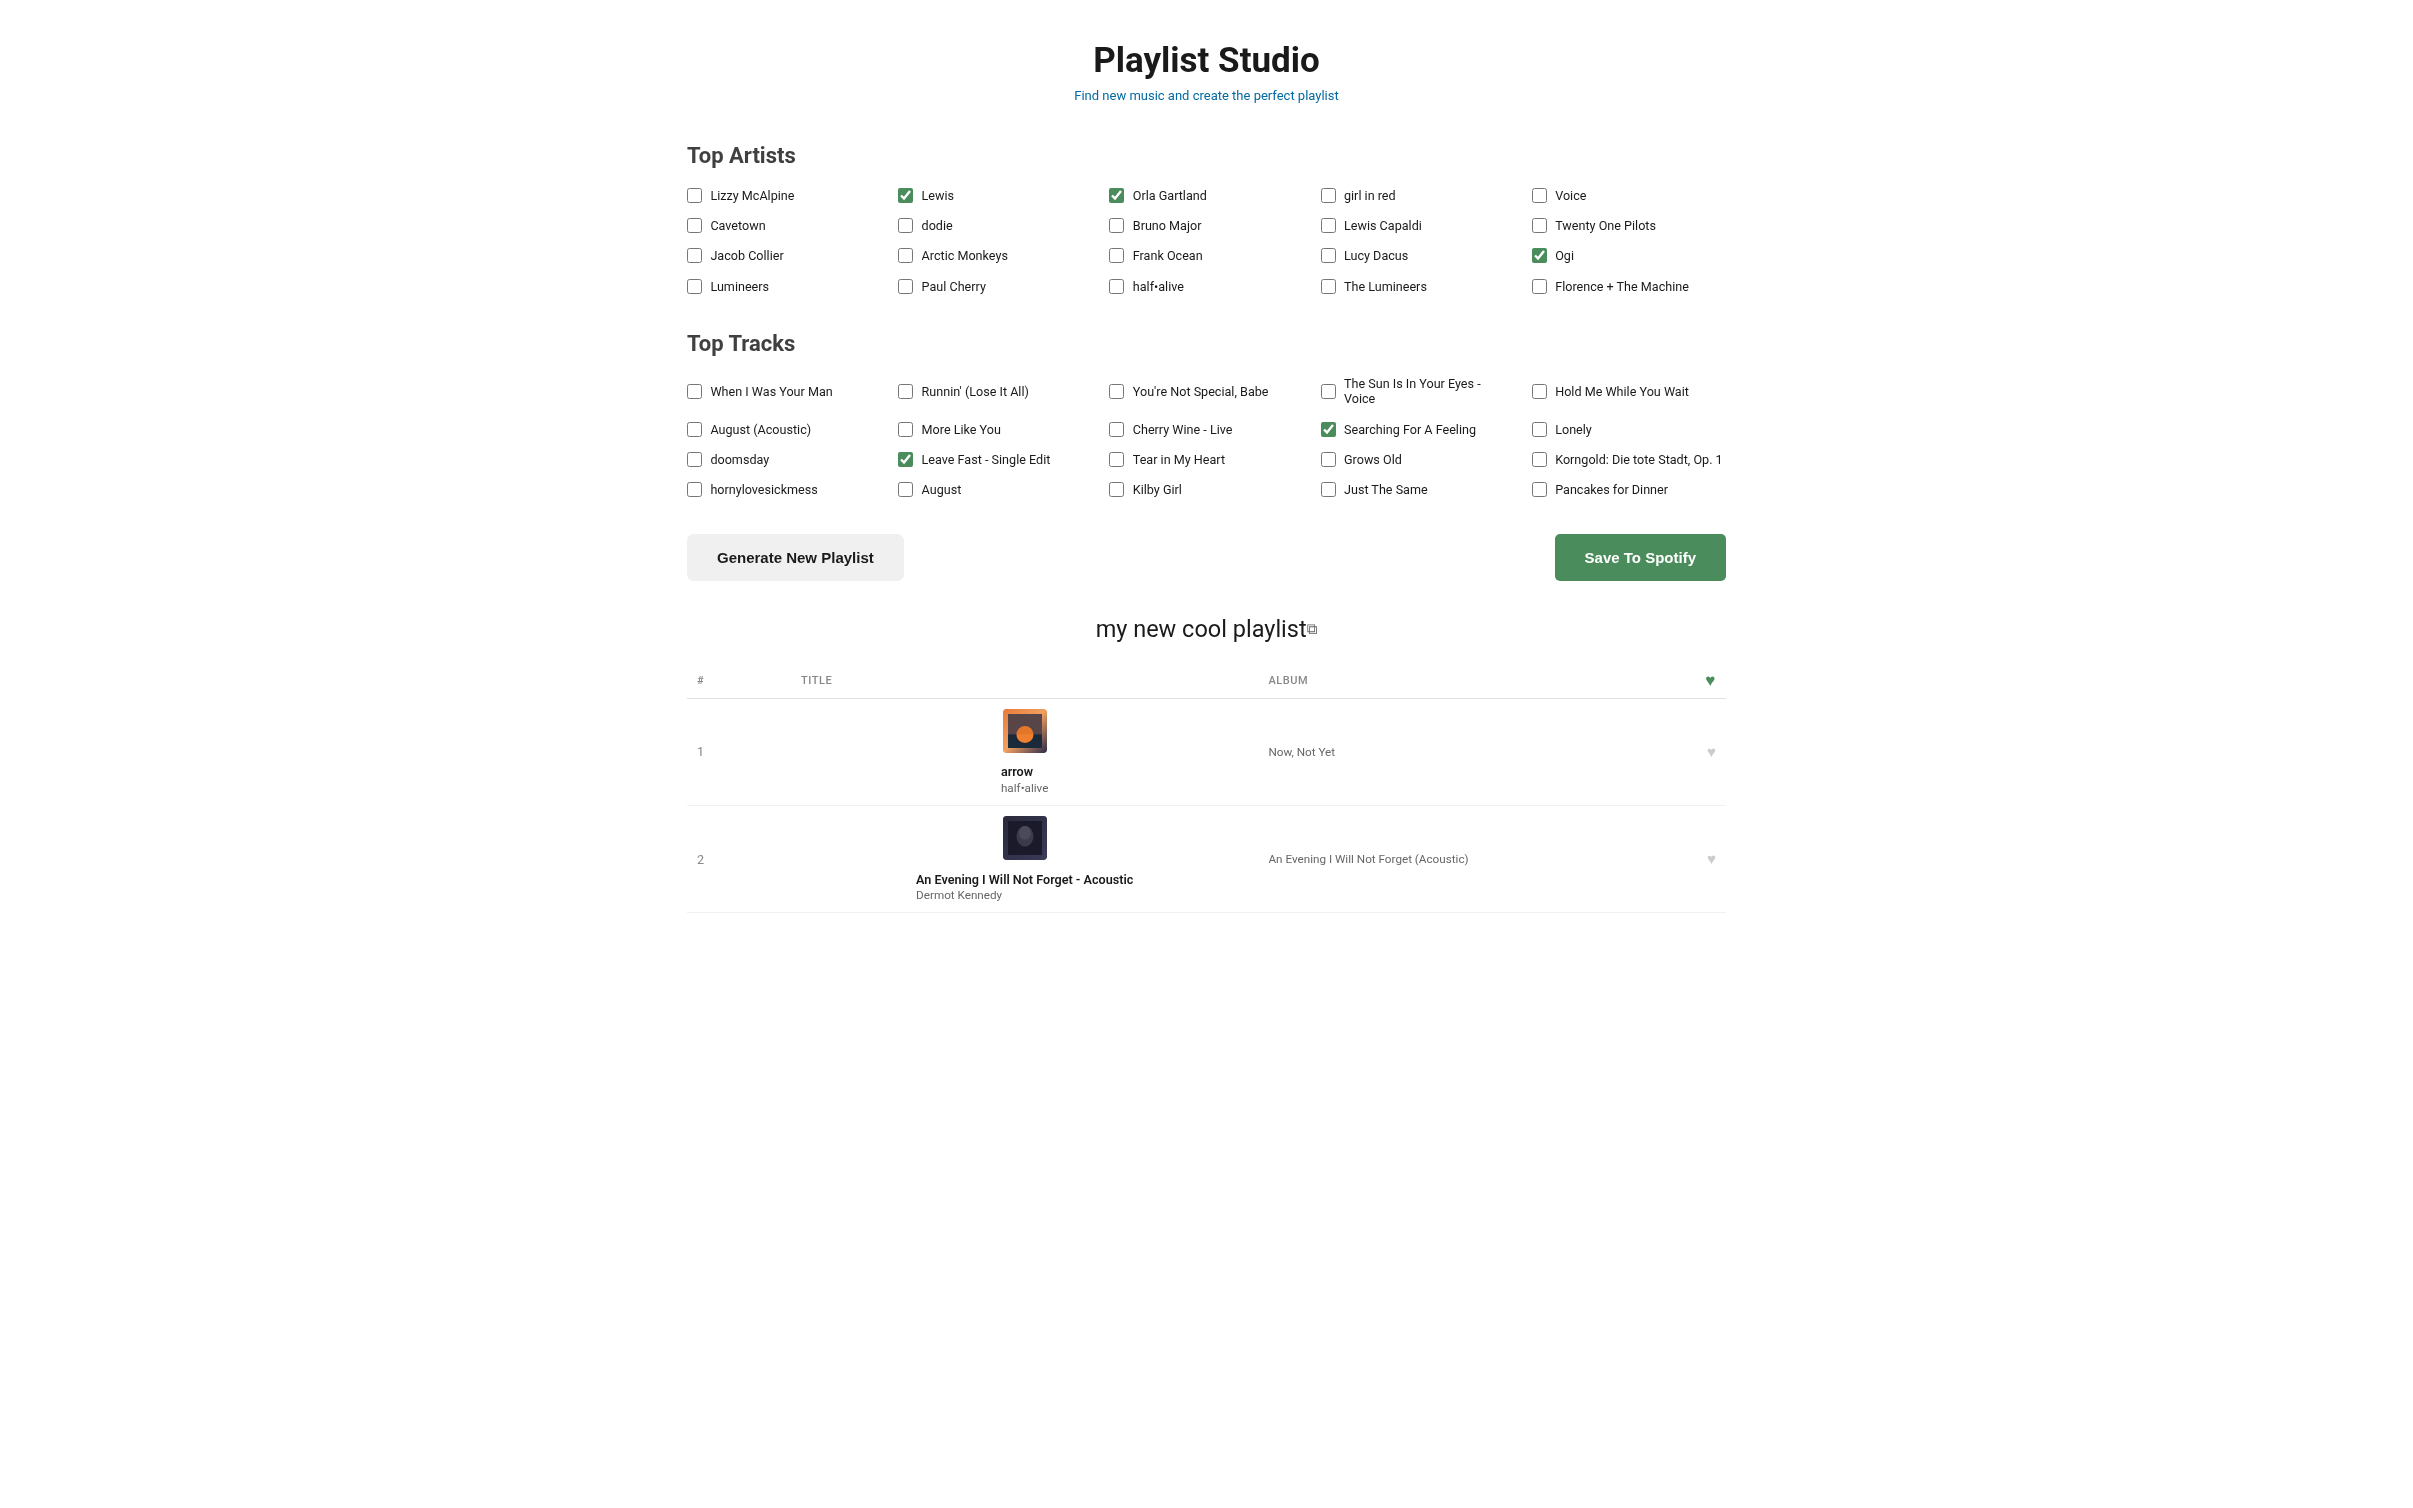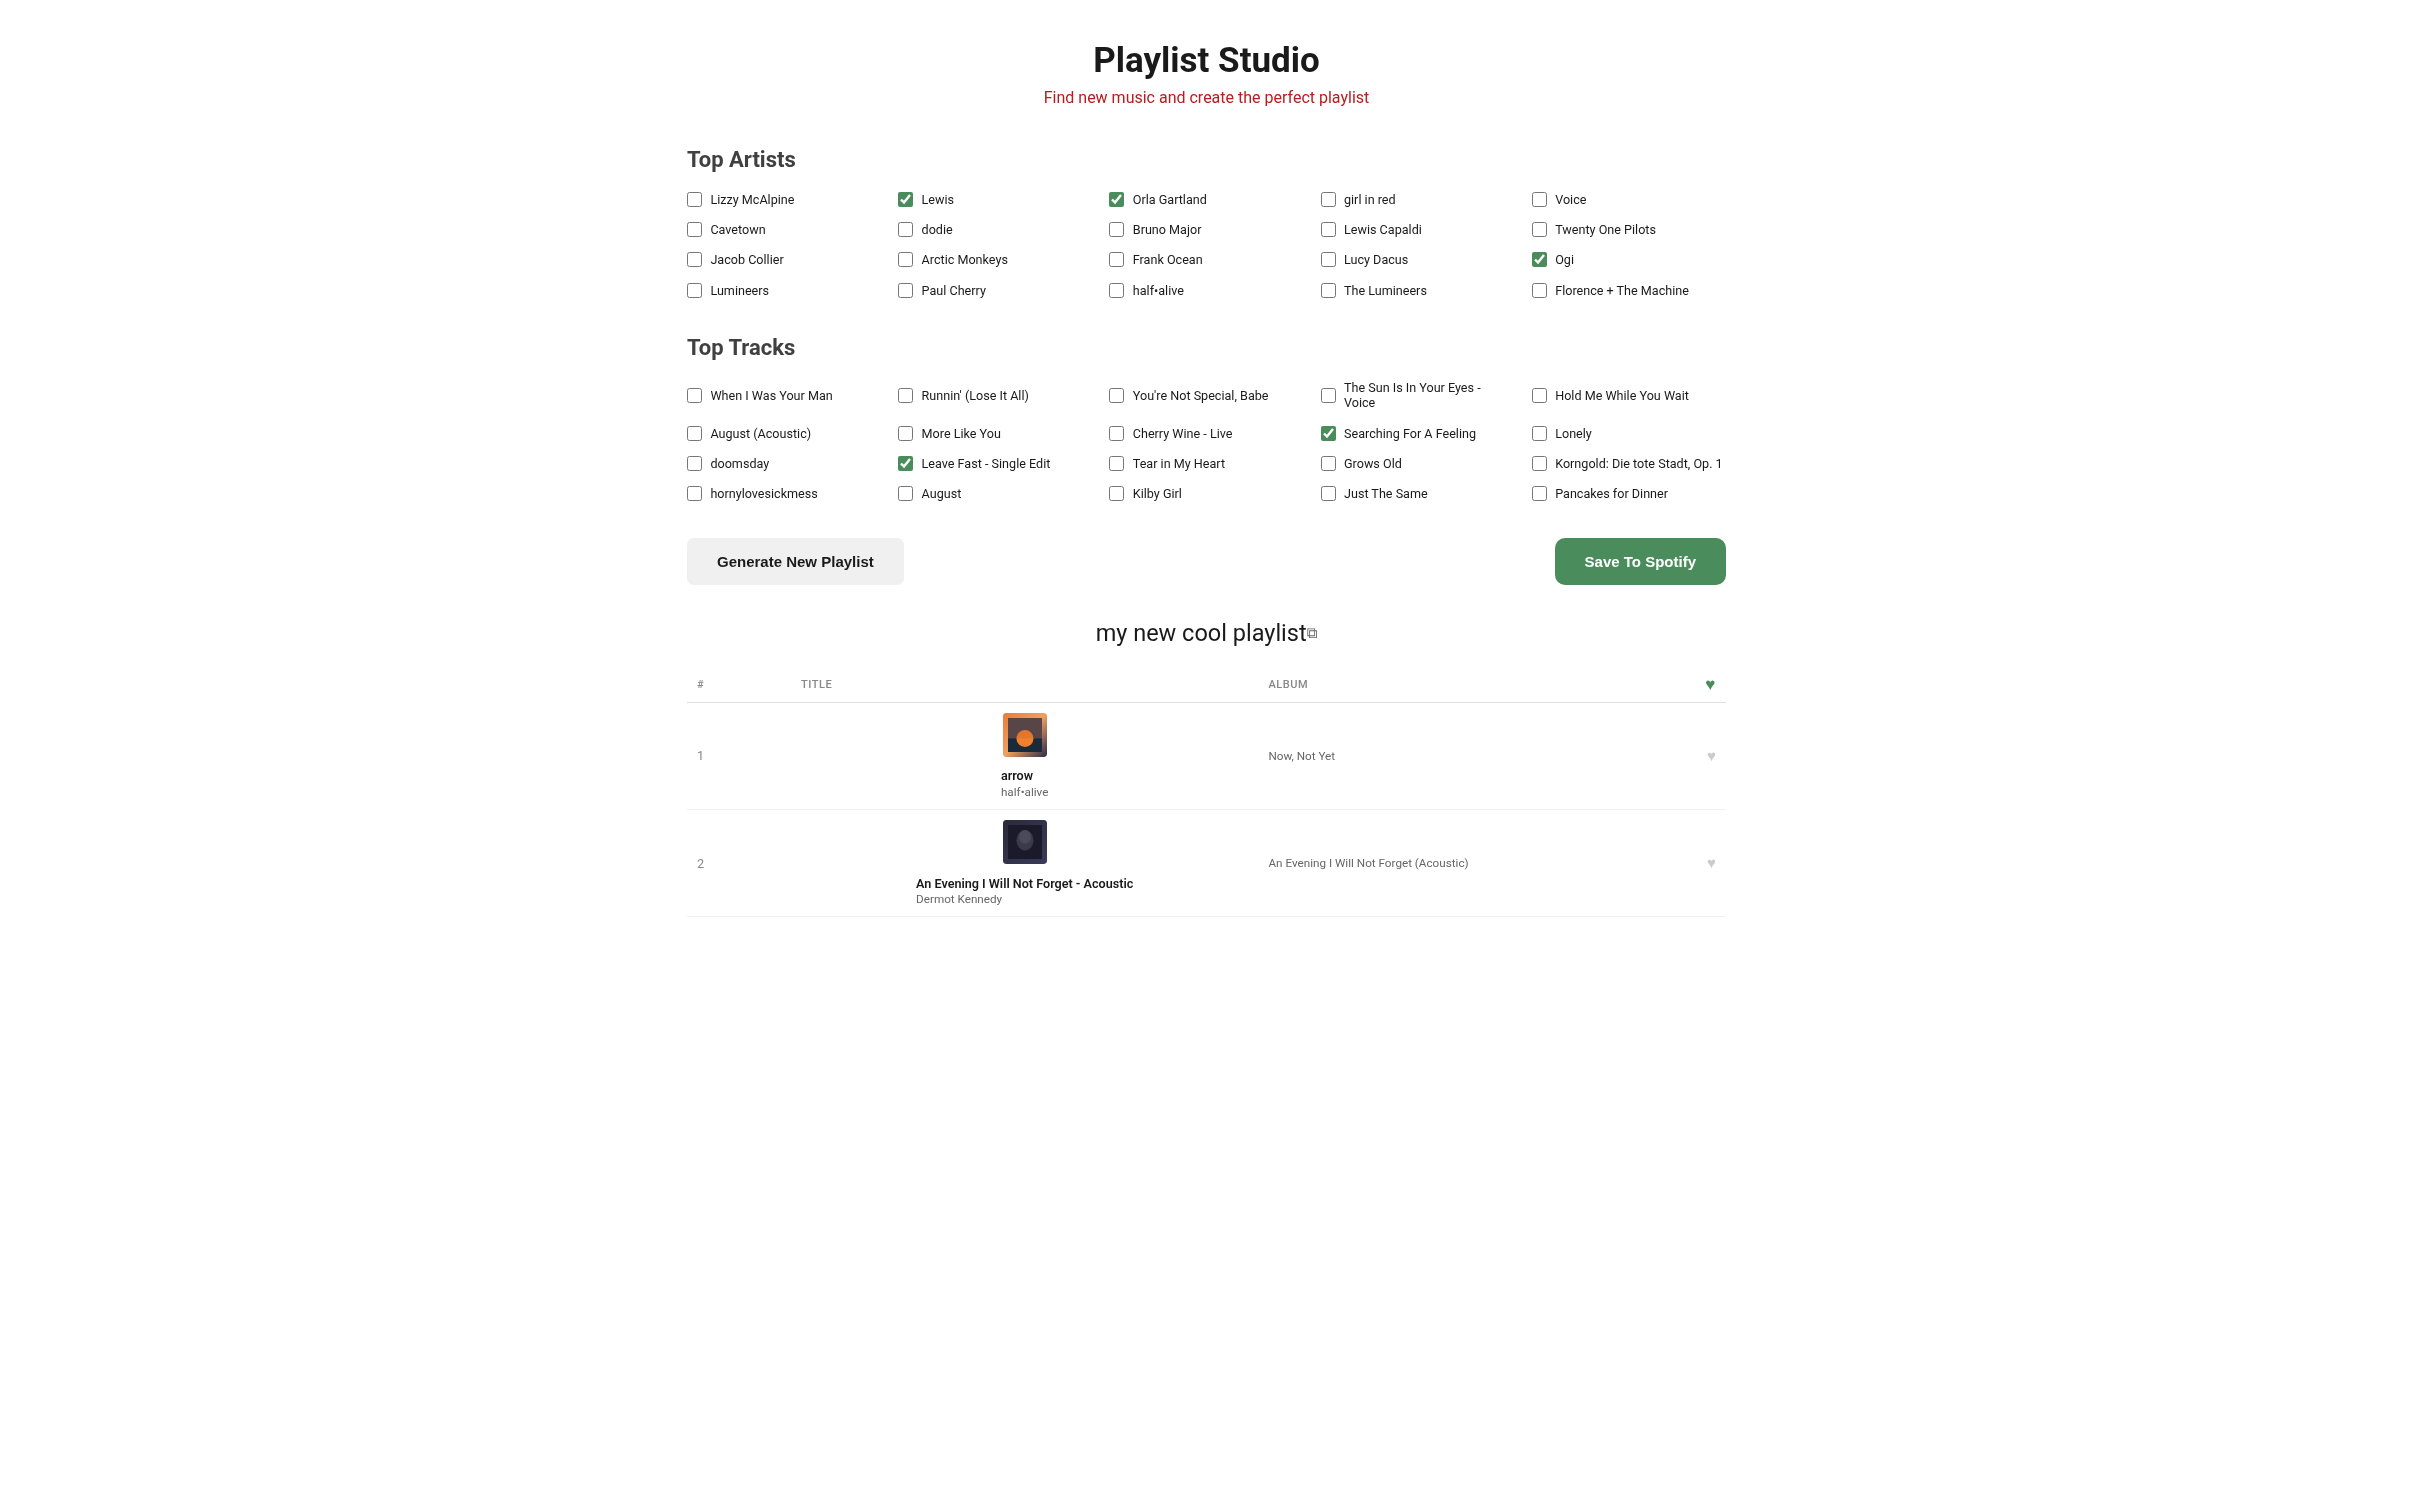--- a/index.html
+++ b/index.html
@@ -18,22 +18,22 @@
       text-align: center;
       margin-bottom: 40px;
     }
     .page-title {
       font-size: 35px;
       font-weight: 700;
       color: #1a1a1a;
       margin-bottom: 6.7px;
     }
     .page-subtitle {
-      font-size: 16px;
-      color: #b91c1c;
+      font-size: 13px;
+      color: #0369a1;
     }
     .section {
       margin-bottom: 34px;
     }
     .section-title {
       font-size: 22px;
       font-weight: 700;
       margin-bottom: 17px;
       color: #404040;
     }
@@ -74,21 +74,21 @@
       border-radius: 6.7px;
       padding: 15px 30px;
       font-size: 15px;
       font-weight: 600;
       cursor: pointer;
     }
     .btn-spotify {
       background: #4a8c5c;
       color: #fff;
       border: none;
-      border-radius: 10px;
+      border-radius: 5px;
       padding: 15px 30px;
       font-size: 15px;
       font-weight: 600;
       cursor: pointer;
     }
     .playlist-section {
       margin-top: 27px;
     }
     .playlist-title-row {
       display: flex;

